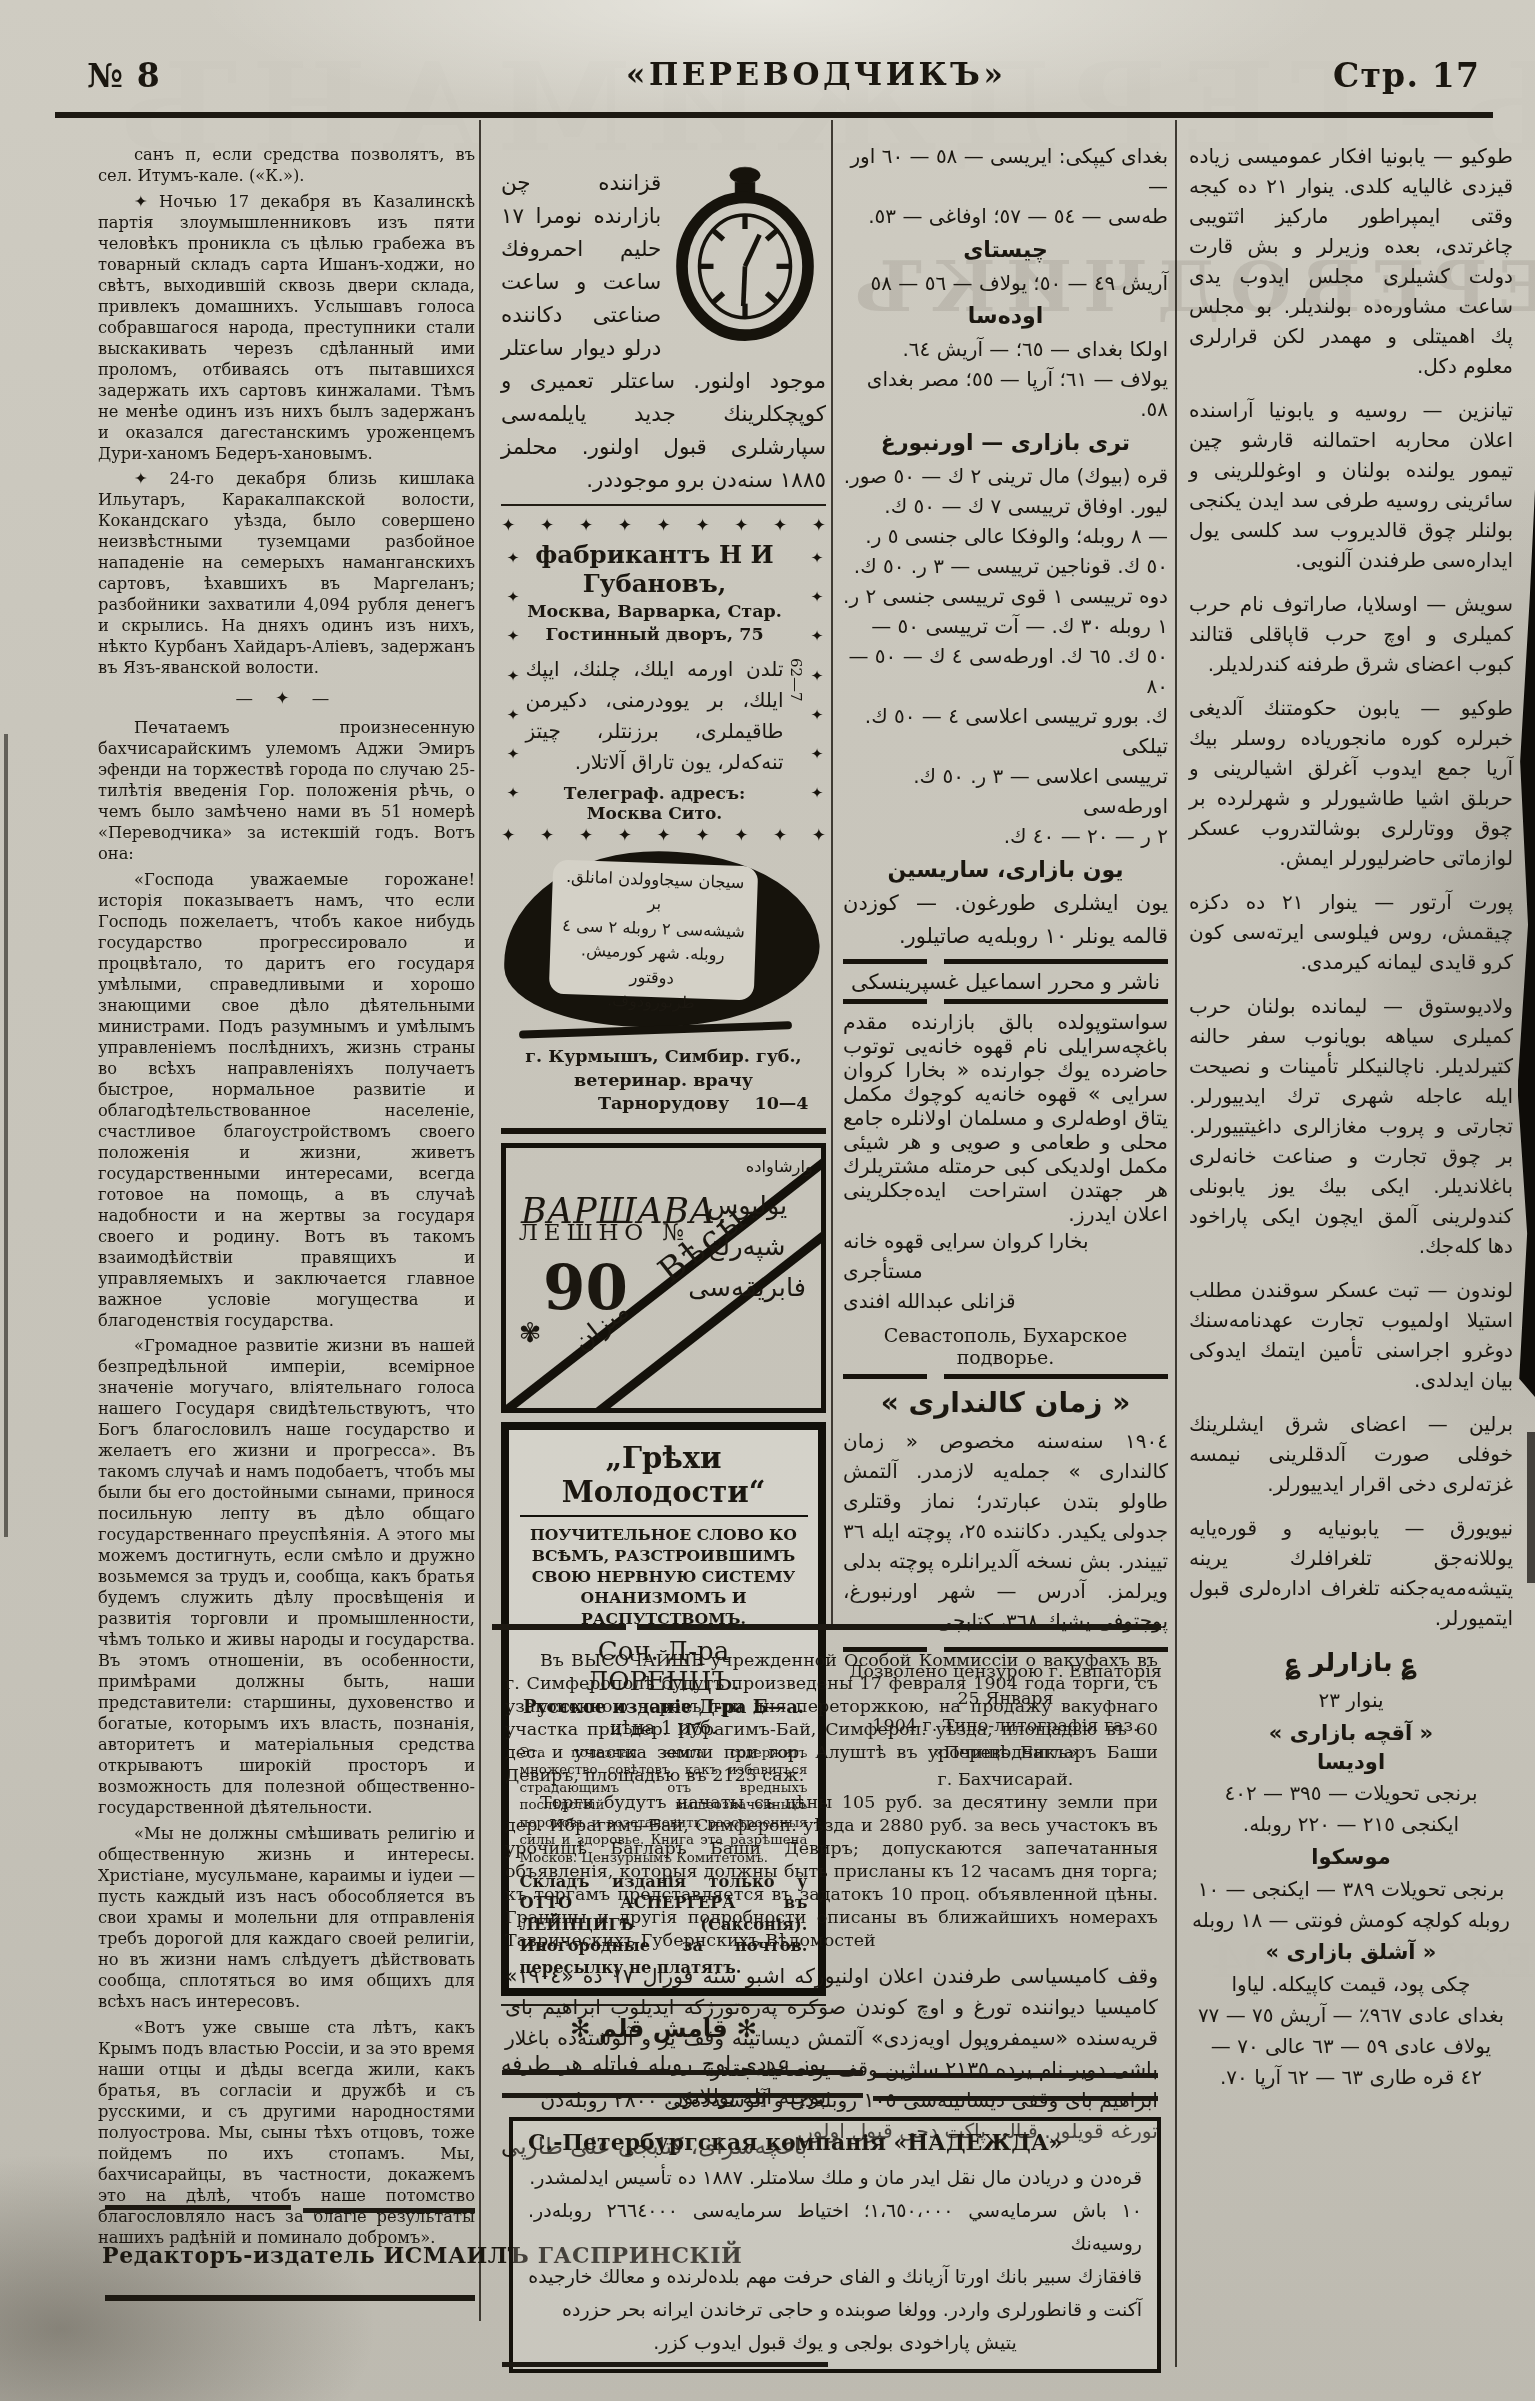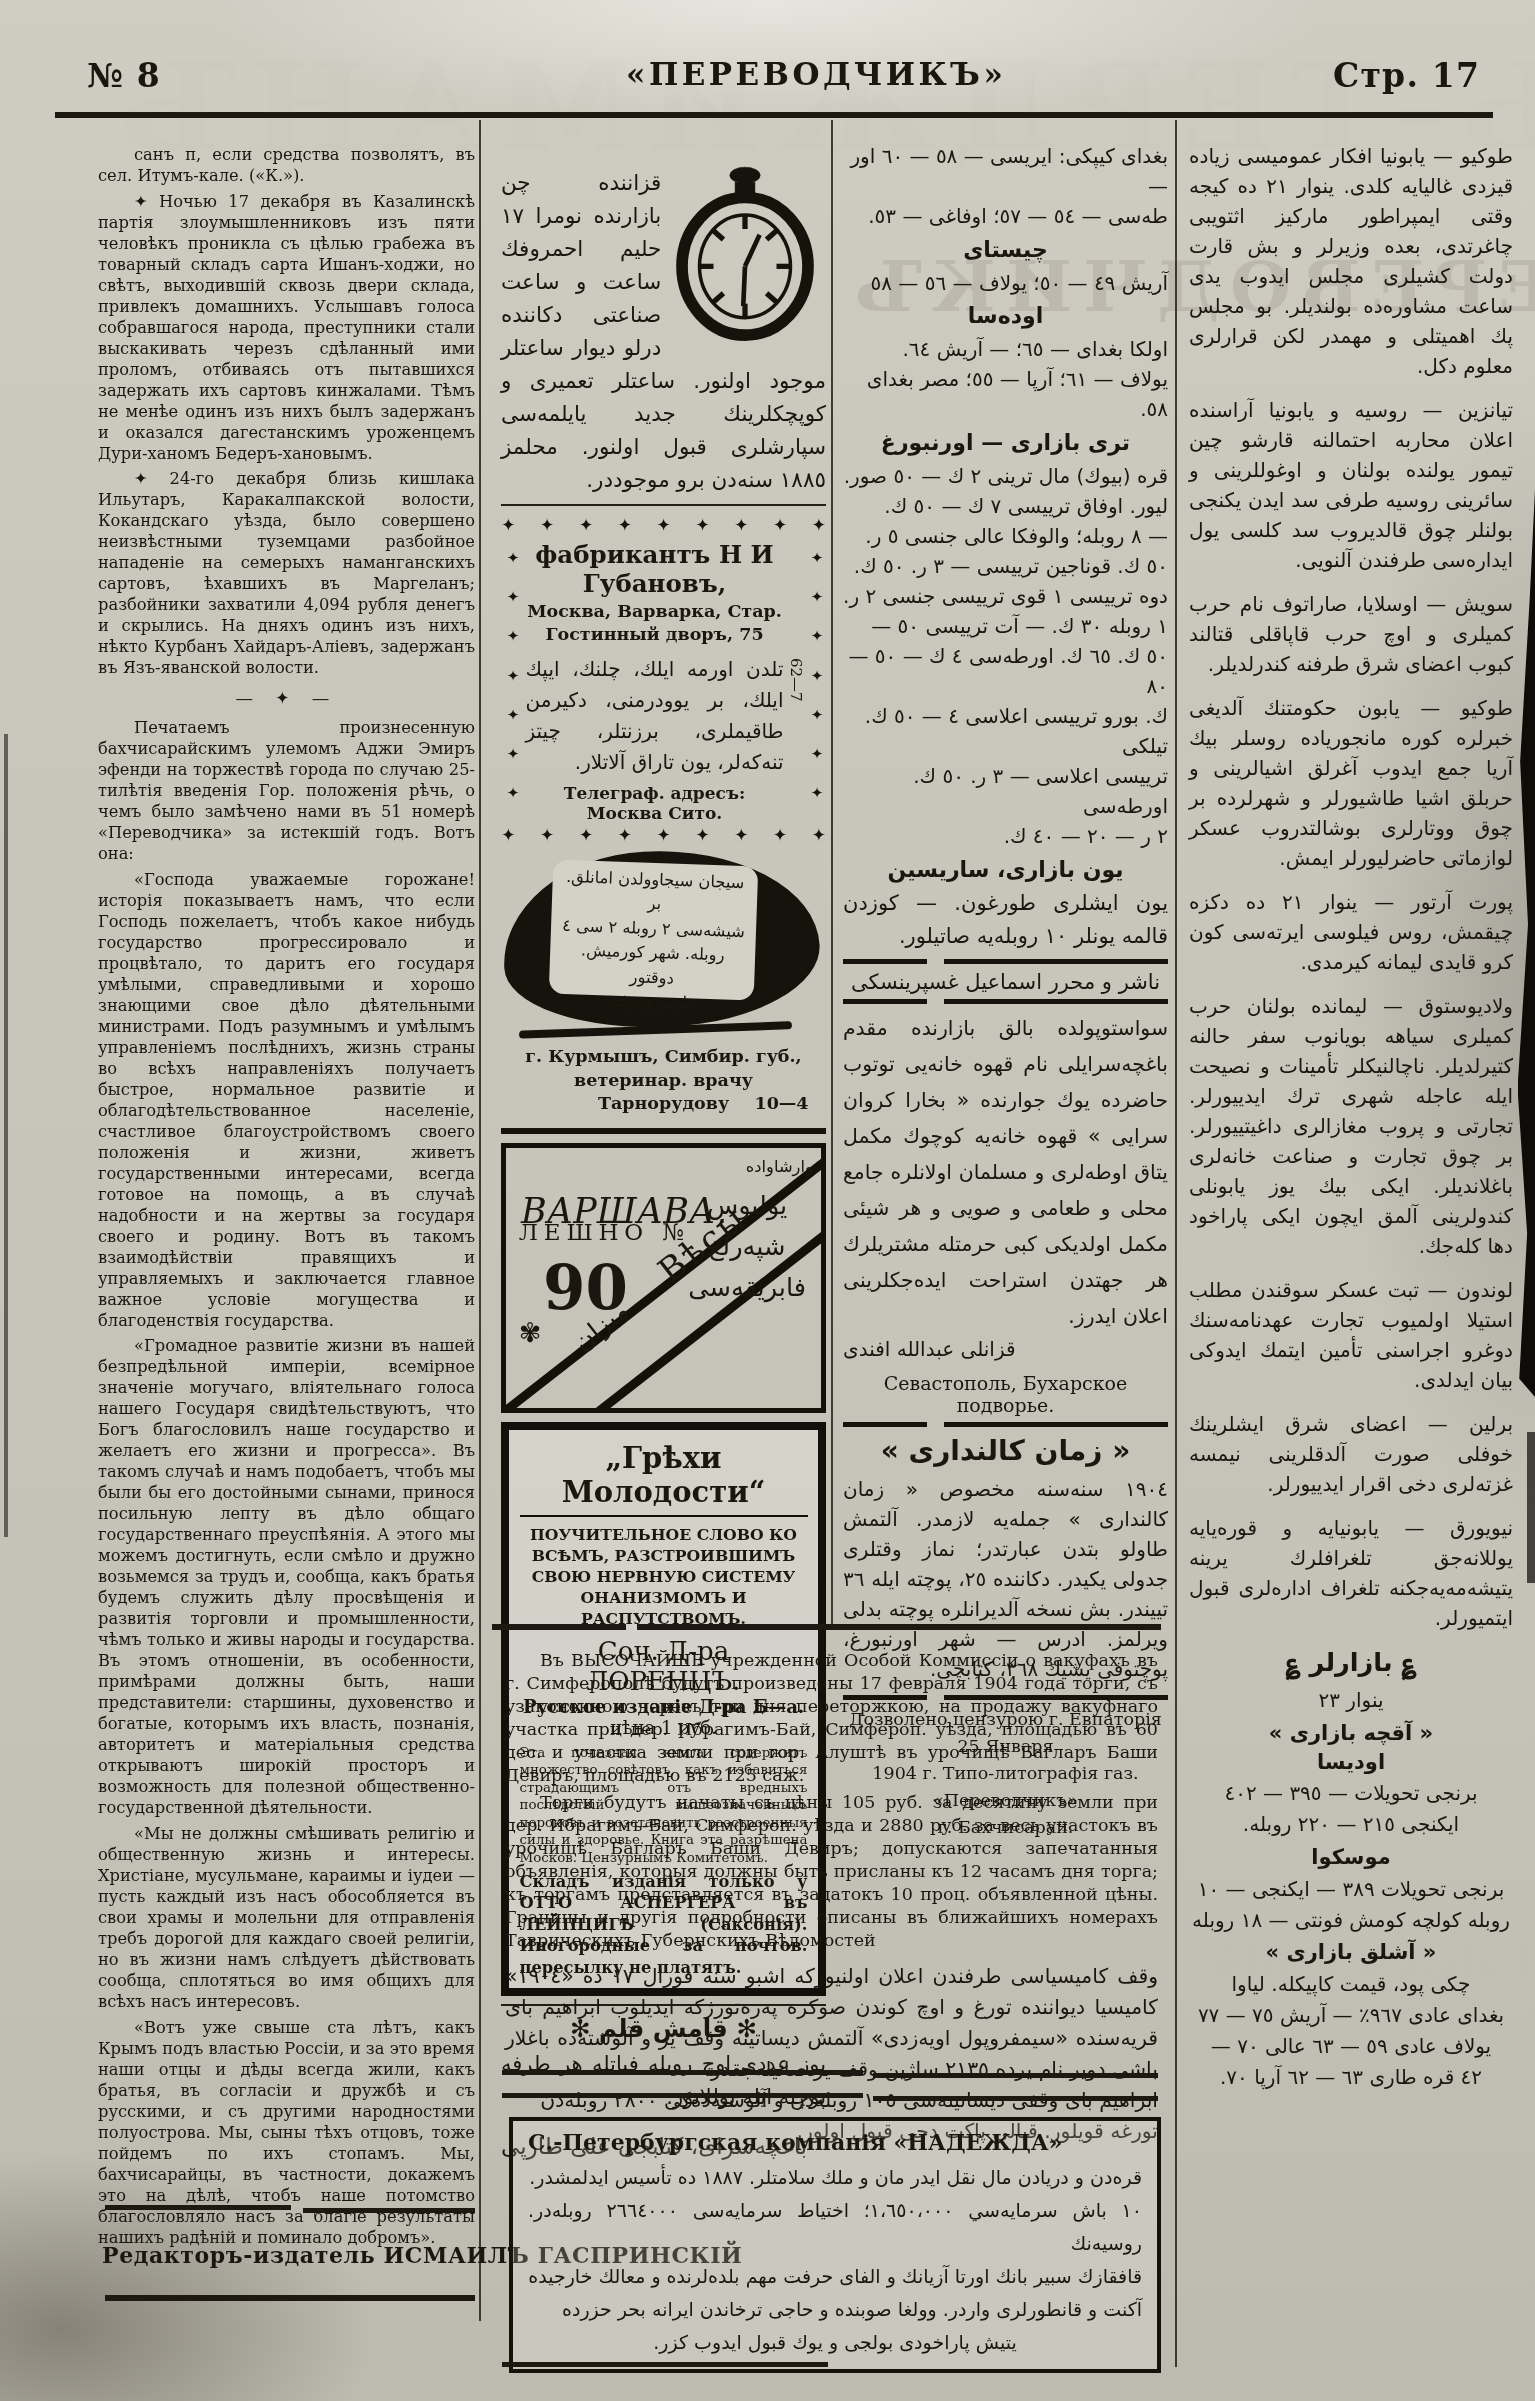--- a/index.html
+++ b/index.html
@@ -76,21 +76,21 @@
   .sins-stock{font-size:16.3px;font-weight:bold;line-height:21.5px;text-align:justify;margin-top:4.7px;}
 
   .pen-title{font-size:24.5px;font-weight:bold;text-align:center;margin:5.8px 0 4.7px;}
   .pen-addr{font-size:23px;text-align:left;margin-top:19px;}
 
   
   .m-line{font-size:20px;line-height:30px;text-align:right;}
   .m-head{font-size:22px;font-weight:bold;text-align:center;margin:5.8px 0;}
   .pub-ar{font-size:21px;text-align:center;margin:5px 0;}
   .seg-rule{height:4.7px;margin:5.8px 0;background:linear-gradient(90deg,#17130c 0 26%,transparent 26% 31%,#17130c 31% 100%);}
-  .coffee{font-size:20.4px;line-height:36px;text-align:justify;margin-top:1px;}
+  .coffee{font-size:20.4px;line-height:24px;text-align:justify;margin-top:1px;}
   .sign{font-size:20px;line-height:30px;text-align:left;}
   .sev{font-size:19px;text-align:center;margin:8.2px 0 3.5px;}
   .zaman-t{font-size:28px;font-weight:bold;text-align:center;margin:7px 0;}
   .zaman-b{font-size:20px;line-height:30px;text-align:justify;}
   .censor{font-size:17.5px;line-height:27px;text-align:center;}
 
   
   .news-p{font-size:20px;line-height:30px;text-align:justify;margin-bottom:14px;}
   .bz-head{font-size:25.6px;font-weight:bold;text-align:center;margin:5.8px 0 8.2px;}
   .bz-line{font-size:20px;line-height:31px;text-align:center;}
@@ -276,20 +276,21 @@
         <div class="m-line">ك. بورو ترييسى اعلاسى ٤ — ٥٠ ك. تيلكى</div>
         <div class="m-line">ترييسى اعلاسى — ٣ ر. ٥٠ ك. اورطەسى</div>
         <div class="m-line">٢ ر — ٢٠ — ٤٠ ك.</div>
       </div>
     <div class="ar m-head">يون بازارى، ساريسين</div>
     <div class="ar ar-just">يون ايشلرى طورغون. — كوزدن قالمه يونلر ١٠ روبلەيه صاتيلور.</div>
     <div class="seg-rule"></div>
     <div class="ar pub-ar">ناشر و محرر اسماعيل غسپرينسكى</div>
     <div class="seg-rule"></div>
     <div class="ar coffee">سواستوپولده بالق بازارنده مقدم باغچەسرايلى نام قهوه خانەيى توتوب حاضرده يوك جوارنده « بخارا كروان سرايى » قهوه خانەيه كوچوك مكمل يتاق اوطەلرى و مسلمان اولانلره جامع محلى و طعامى و صويى و هر شيئى مكمل اولديكى كبى حرمتله مشتريلرك هر جهتدن استراحت ايدەجكلرينى اعلان ايدرز.</div>
+    <div class="ar sign">بخارا كروان سرايى قهوه خانه مستأجرى</div>
     <div class="ar sign">قزانلى عبدالله افندى</div>
     <div class="sev">Севастополь, Бухарское подворье.</div>
     <div class="seg-rule"></div>
     <div class="ar zaman-t">« زمان كالندارى »</div>
     <div class="ar zaman-b">١٩٠٤ سنەسنه مخصوص « زمان كالندارى » جملەيه لازمدر. آلتمش طاولو بتدن عبارتدر؛ نماز وقتلرى جدولى يكيدر. دكاننده ٢٥، پوچته ايله ٣٦ تييندر. بش نسخه آلديرانلره پوچته بدلى ويرلمز. آدرس — شهر اورنبورغ، پوچتوفى يشيك ٣٦٨، كتابچى.</div>
     <div class="seg-rule" style="margin-top:11.6px;"></div>
     <div>
         <div class="censor">Дозволено цензурою г. Евпаторія 25 Января</div>
         <div class="censor">1904 г. Типо-литографія газ. «Переводчикъ»</div>
         <div class="censor">г. Бахчисарай.</div>

